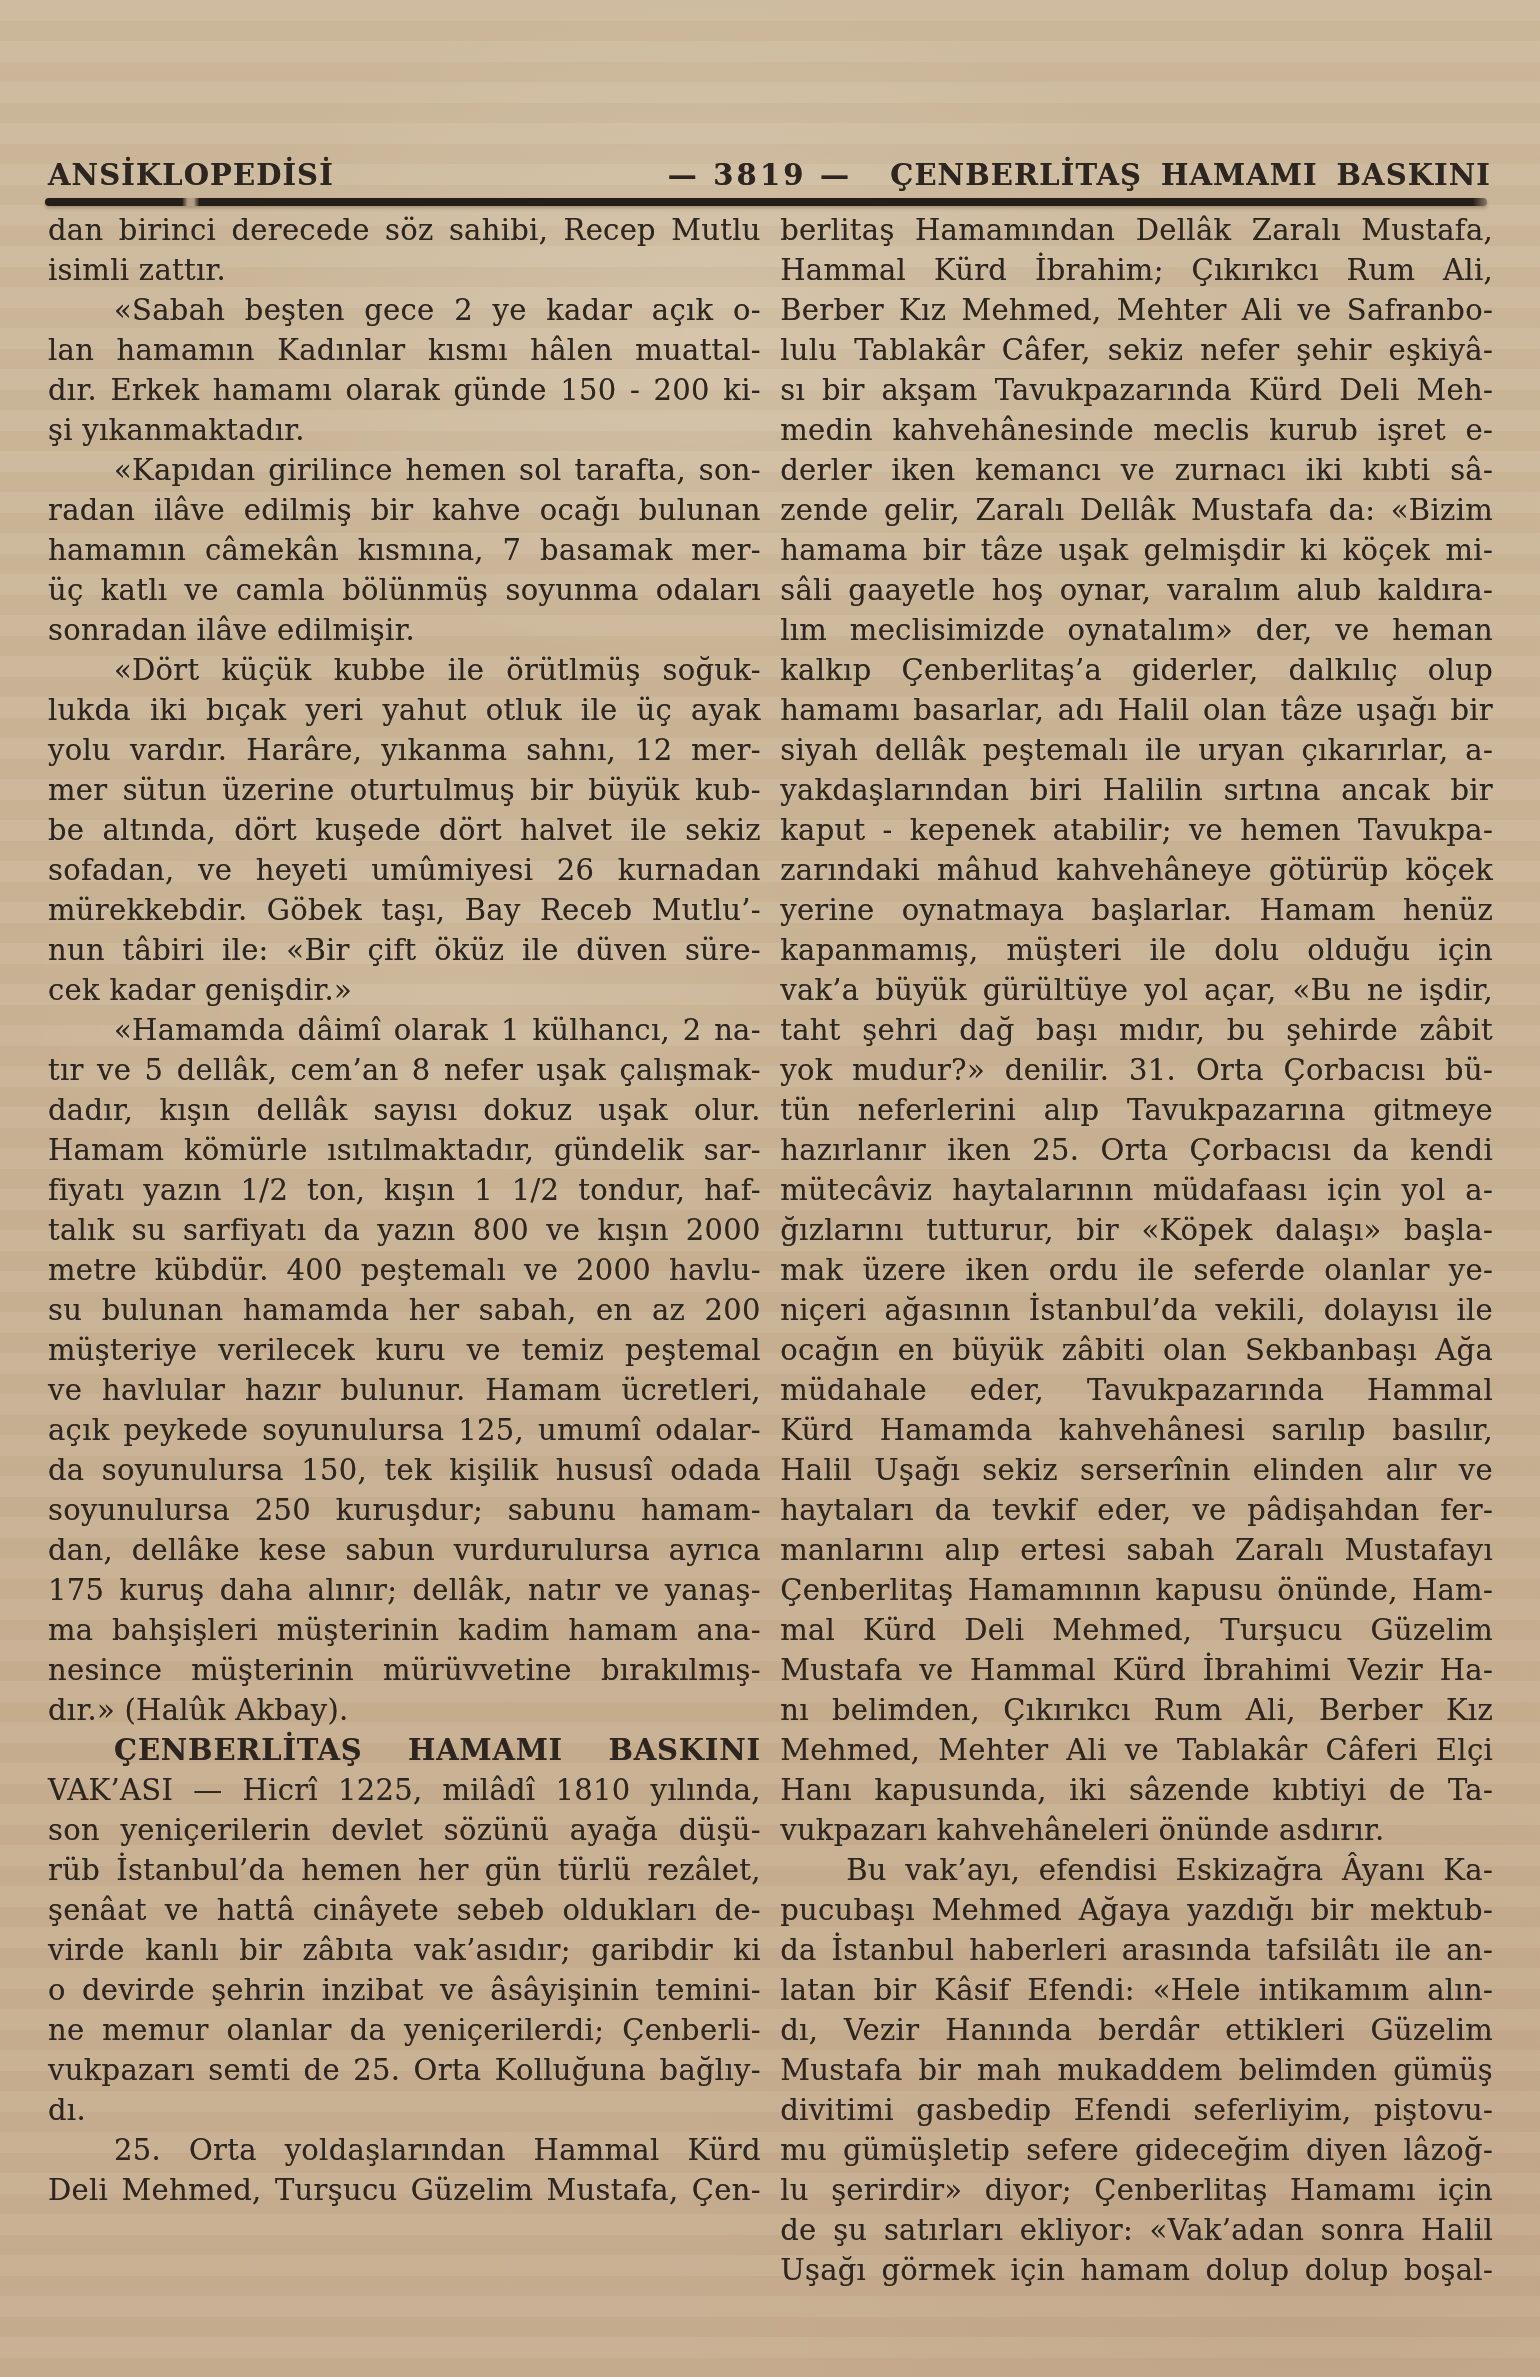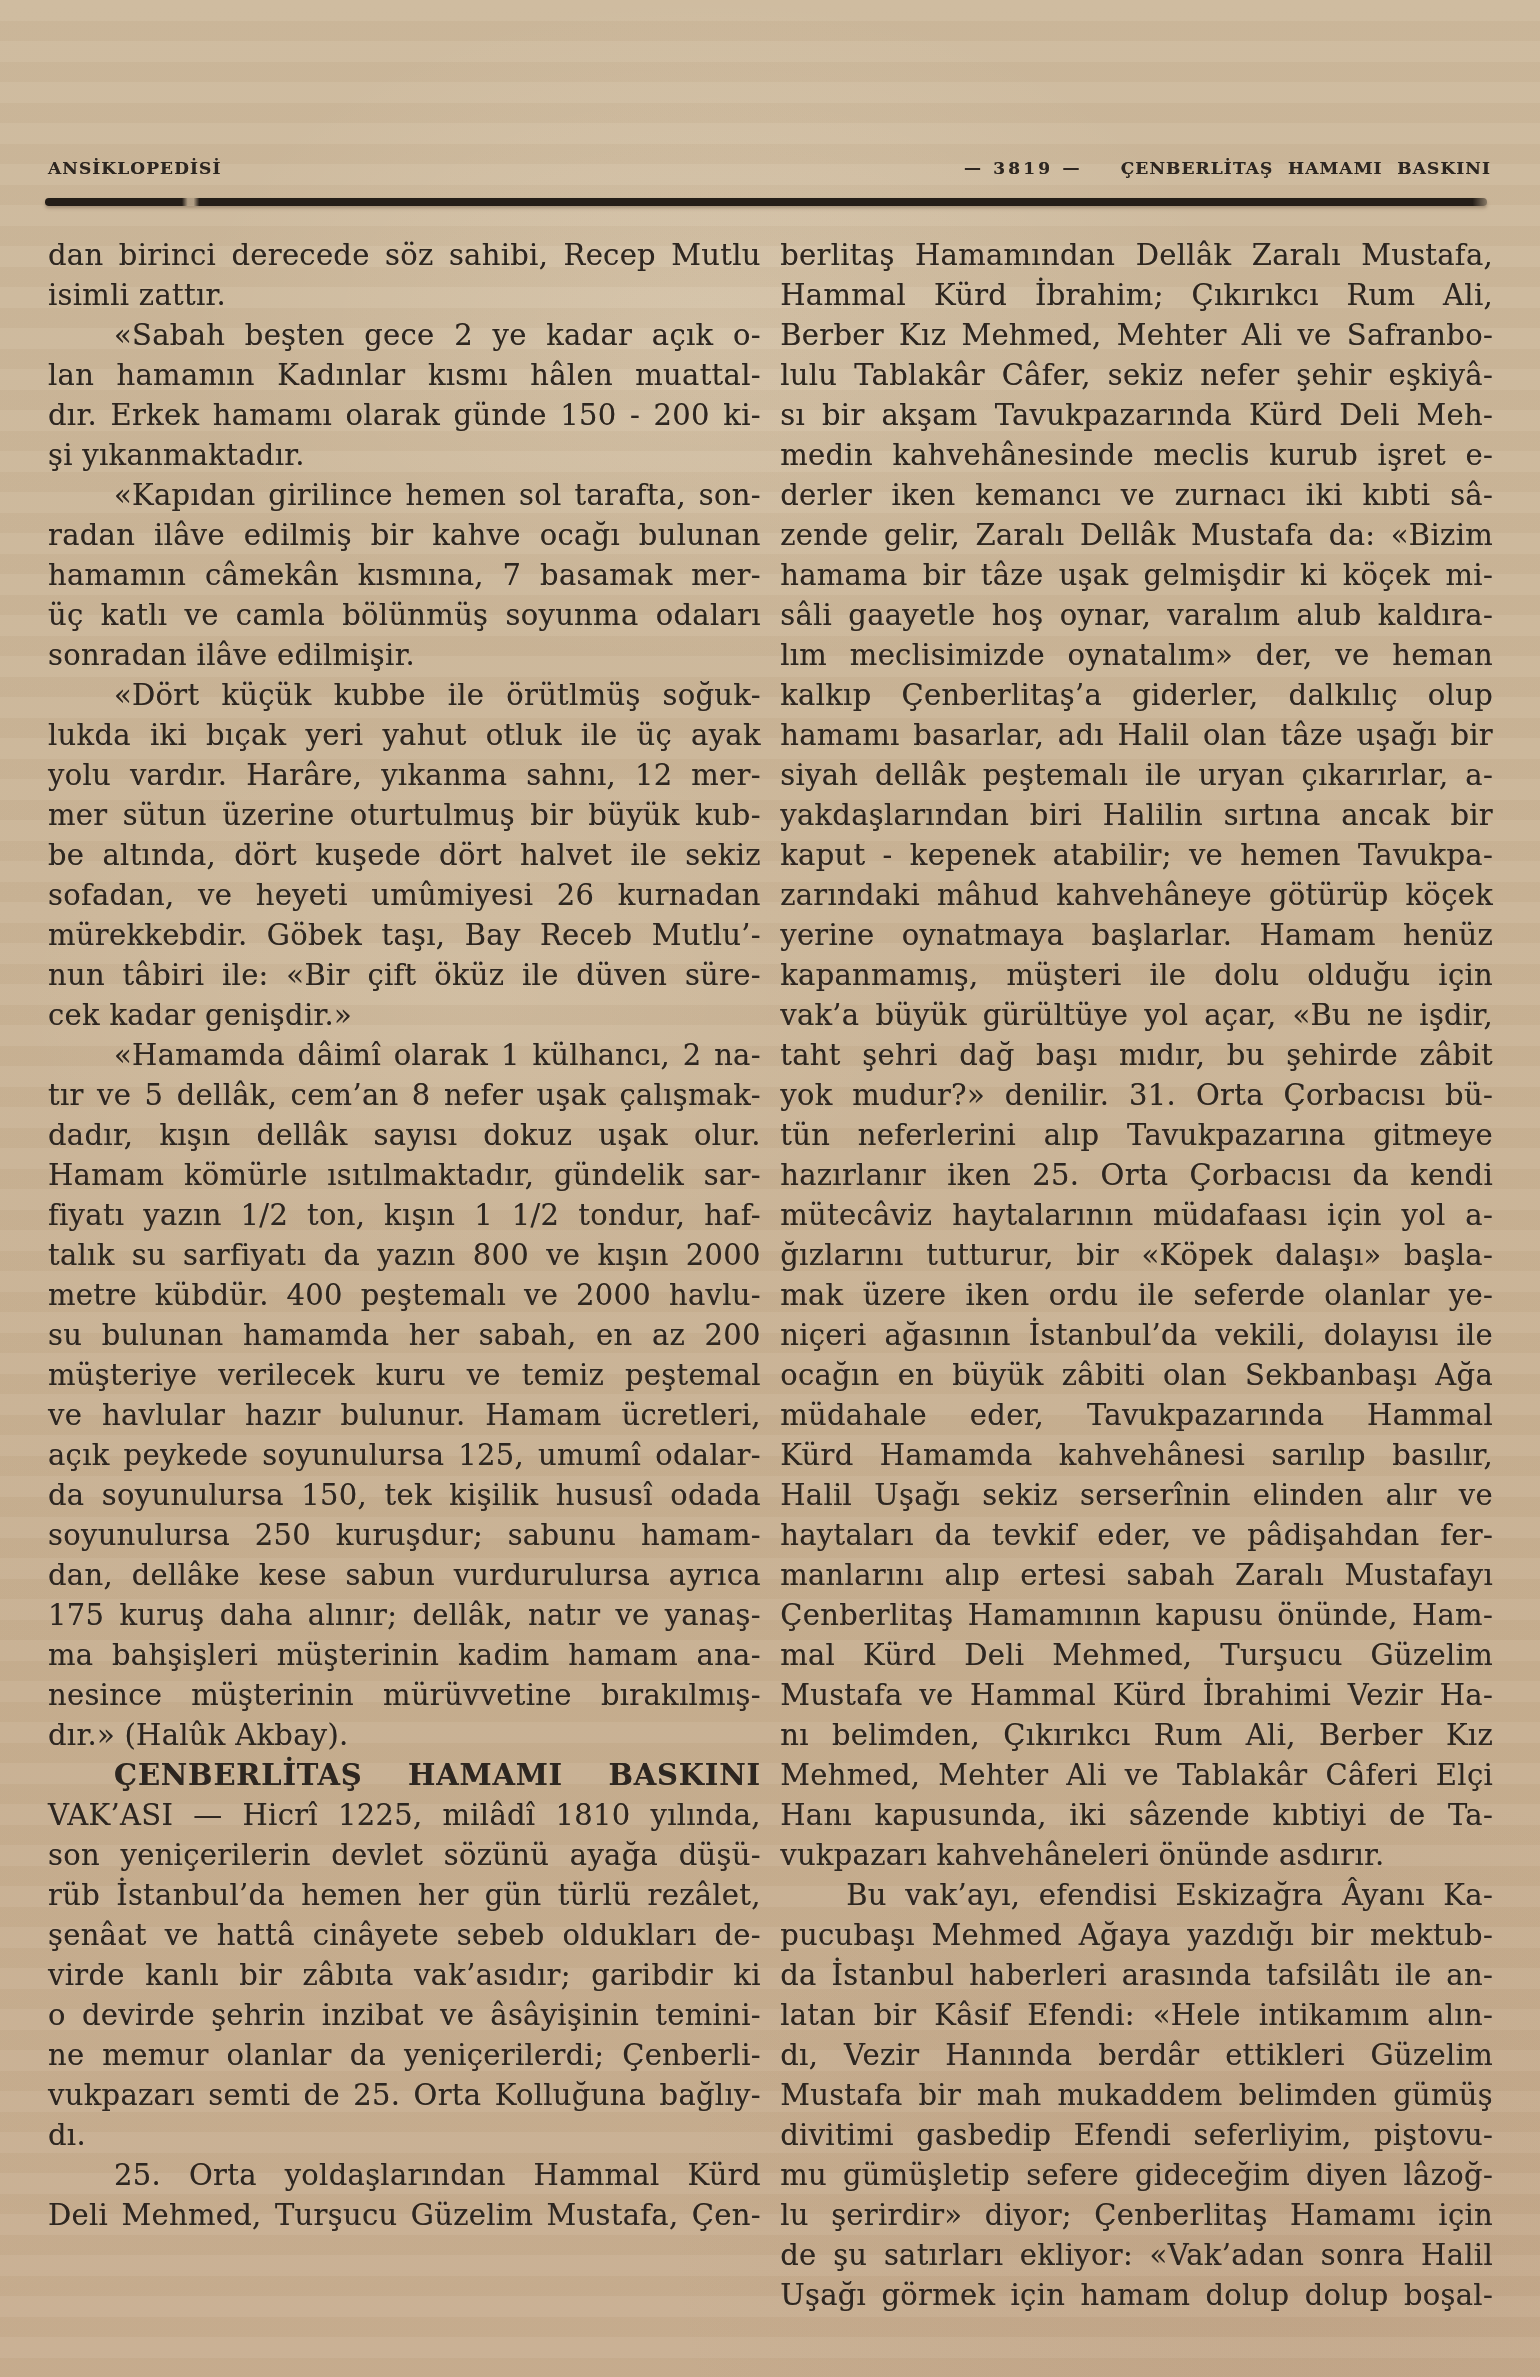--- a/index.html
+++ b/index.html
@@ -27,42 +27,42 @@
       180deg,
       rgba(255,255,255,0.045) 0px, rgba(255,255,255,0.045) 20.5px,
       rgba(120,90,60,0.03) 20.5px, rgba(120,90,60,0.03) 41px);
     pointer-events: none;
   }
   header.running-head {
     position: absolute;
     top: 158px; left: 48px; right: 50px;
     display: flex; align-items: baseline;
     font-weight: bold;
-    font-size: 17px;
+    font-size: 29px;
     letter-spacing: 1.1px;
     white-space: nowrap;
     text-shadow: 0 0 0.5px rgba(40,32,26,0.55);
   }
   .head-left  { flex: 0 0 auto; }
   .head-mid   { flex: 1 1 auto; text-align: right; letter-spacing: 3.2px; transform: translateX(-38px); }
   .head-right { flex: 0 0 auto; word-spacing: 7.6px; }
   .head-rule {
     position: absolute;
     top: 198px; left: 45px; right: 54px;
     height: 7.6px;
     border-radius: 3.8px;
     background: linear-gradient(90deg,
       #241e18 0%, #241e18 9.5%,
       rgba(36,30,24,0.15) 9.9%, rgba(36,30,24,0.15) 10.3%,
       #241e18 10.7%, #241e18 99%, rgba(36,30,24,0.4) 100%);
     box-shadow: 0 2.2px 3.2px rgba(90,70,50,0.35);
   }
   main.columns {
     position: absolute;
-    top: 235px; left: 48px; right: 48px;
+    top: 210px; left: 48px; right: 48px;
     display: flex;
     gap: 19.4px;
   }
   .col { flex: 1 1 0; min-width: 0; }
   .line {
     font-size: 29px;
     line-height: 40px;
     height: 40px;
     text-align: justify;
     text-align-last: justify;

